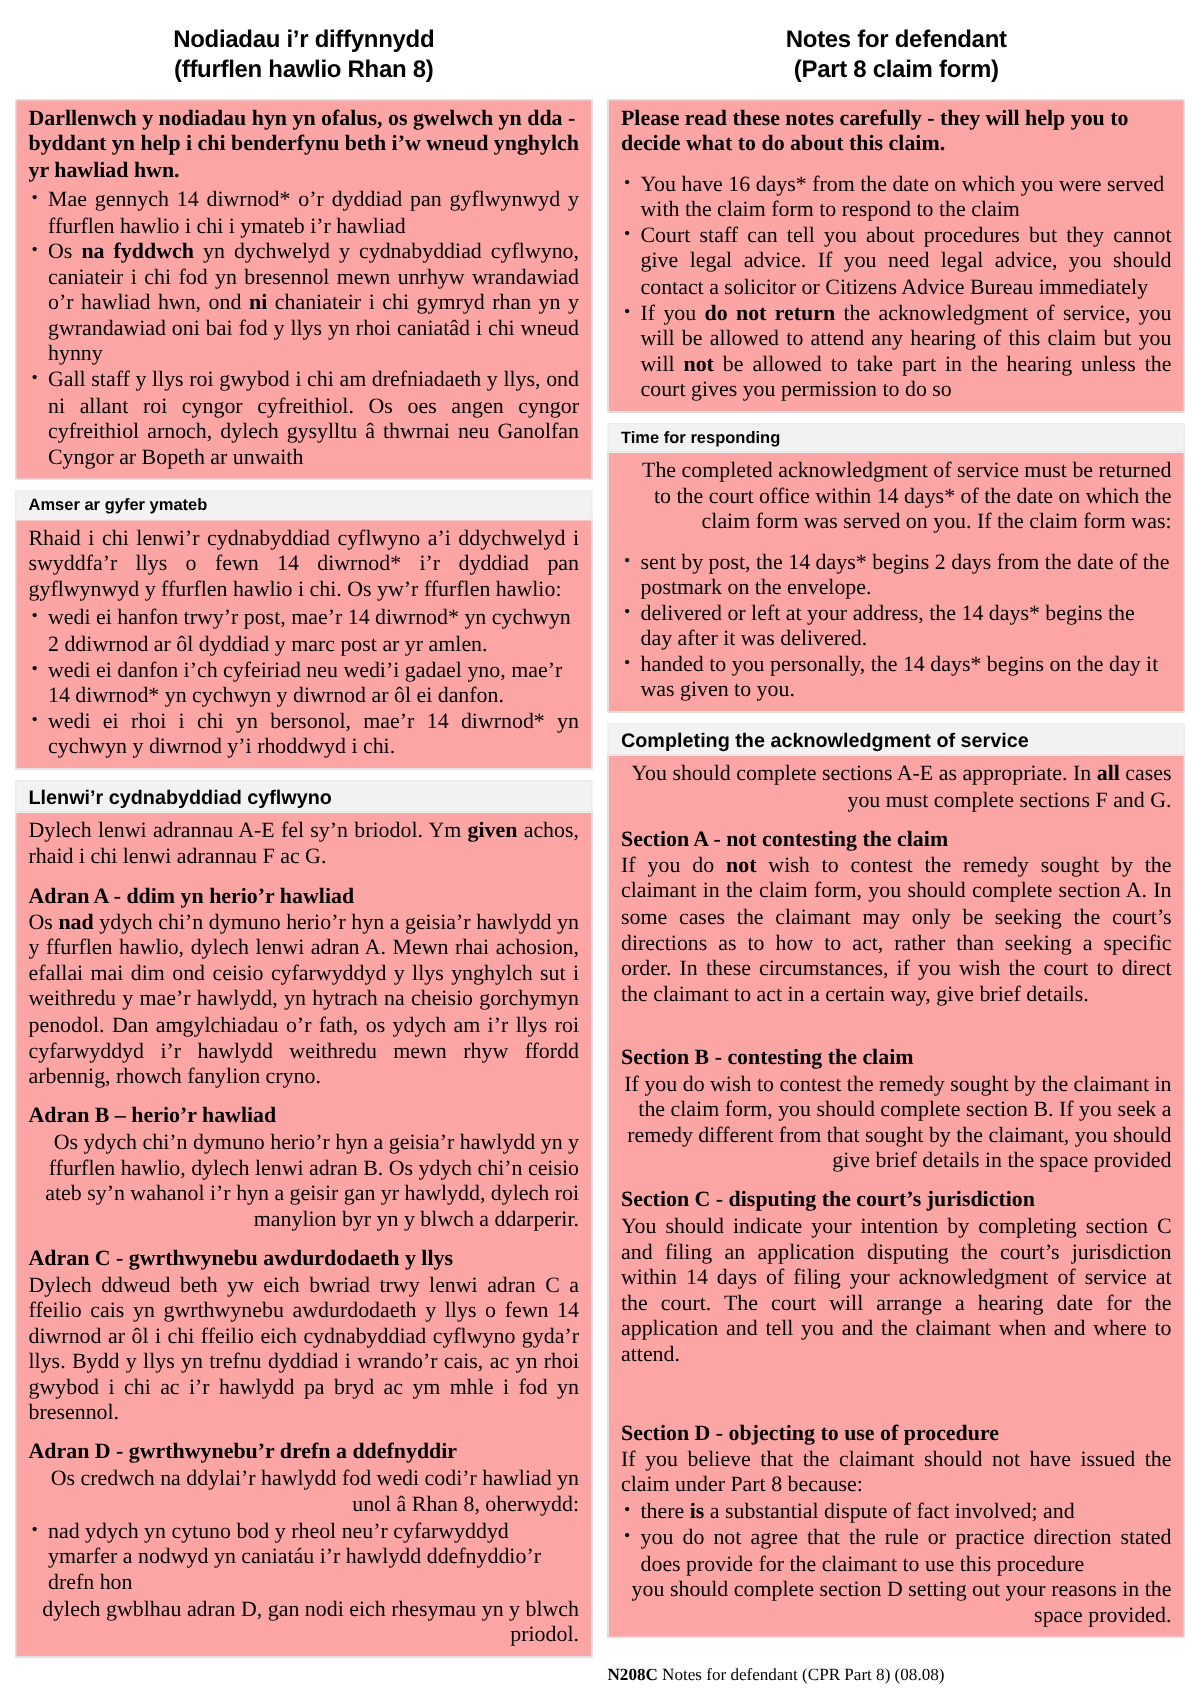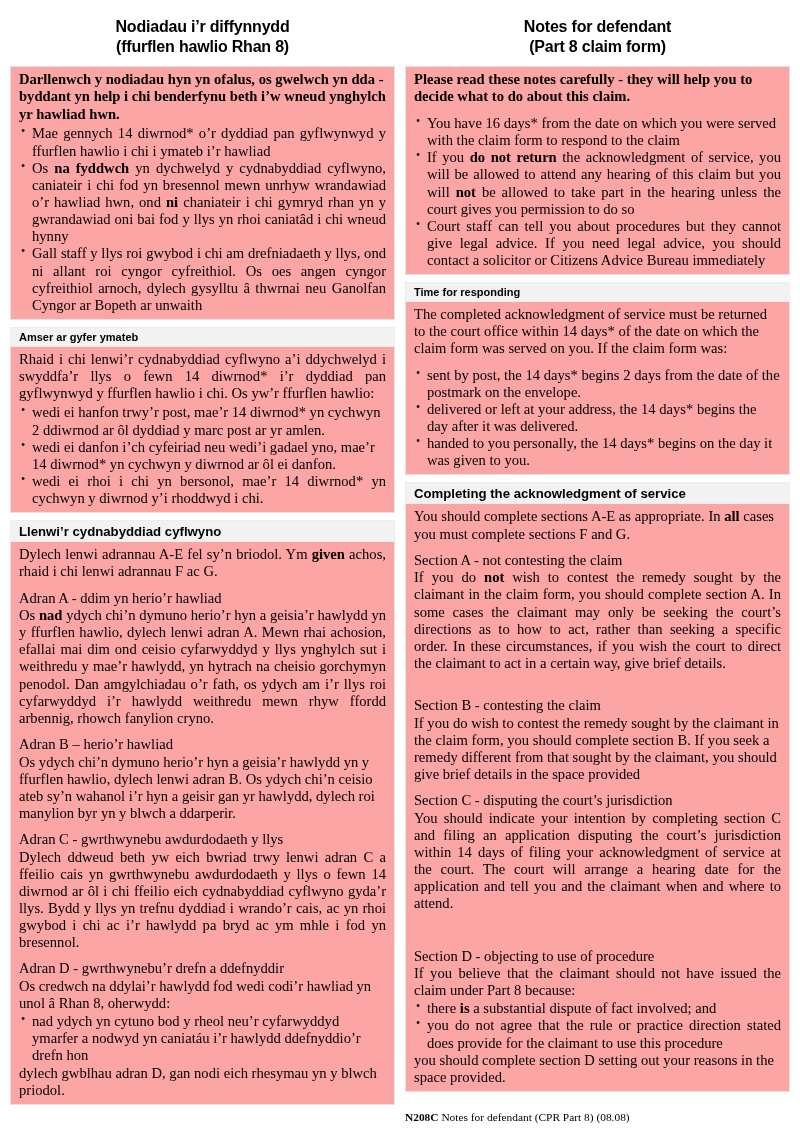--- a/index.html
+++ b/index.html
@@ -70,30 +70,30 @@
   }
 
   p.body {
     margin: 0 0 0 0;
     font-size: 14.6px;
     line-height: 1.175;
     text-align: justify;
     text-justify: inter-word;
     hyphens: none;
   }
-  p.body.left { text-align: left; }
+  p.body.left { text-align: right; }
   p.intro {
     font-weight: bold;
     font-size: 14.6px;
     line-height: 1.2;
     margin: 0;
     text-align: left;
   }
   .subhead {
-    font-weight: normal;
+    font-weight: bold;
     font-size: 14.6px;
     line-height: 1.2;
     margin: 9px 0 0 0;
   }
   .subhead.first { margin-top: 9px; }
 
   ul.bullets {
     margin: 2px 0 0 0;
     padding: 0;
     list-style: none;
@@ -190,22 +190,22 @@
     <div class="doc-title">
       <span>Notes for defendant</span>
       <span class="line2">(Part 8 claim form)</span>
     </div>
 
     <div class="panel">
       <p class="intro">Please read these notes carefully - they will help you to decide what to do about this claim.</p>
       <div class="spacer-sm"></div>
       <ul class="bullets">
         <li class="lefty"><span>You have 16 days* from the date on which you were served with the claim form to respond to the claim</span></li>
+        <li><span>Court staff can tell you about procedures but they cannot give legal advice. If you need legal advice, you should contact a solicitor or Citizens Advice Bureau immediately</span></li>
         <li>If you <b class="inline">do not return</b> the acknowledgment of service, you will be allowed to attend any hearing of this claim but you will <b class="inline">not</b> be allowed to take part in the hearing unless the court gives you permission to do so</li>
-        <li><span>Court staff can tell you about procedures but they cannot give legal advice. If you need legal advice, you should contact a solicitor or Citizens Advice Bureau immediately</span></li>
       </ul>
     </div>
 
     <div class="section-head">Time for responding</div>
     <div class="panel attached">
       <p class="body left">The completed acknowledgment of service must be returned to the court office within 14 days* of the date on which the claim form was served on you. If the claim form was:</p>
       <div class="spacer-sm"></div>
       <ul class="bullets">
         <li class="lefty"><span>sent by post, the 14 days* begins 2 days from the date of the postmark on the envelope.</span></li>
         <li class="lefty"><span>delivered or left at your address, the 14 days* begins the day after it was delivered.</span></li>

